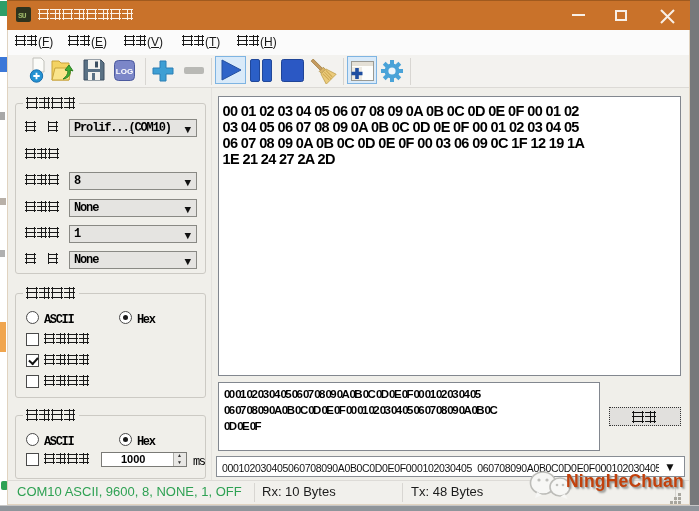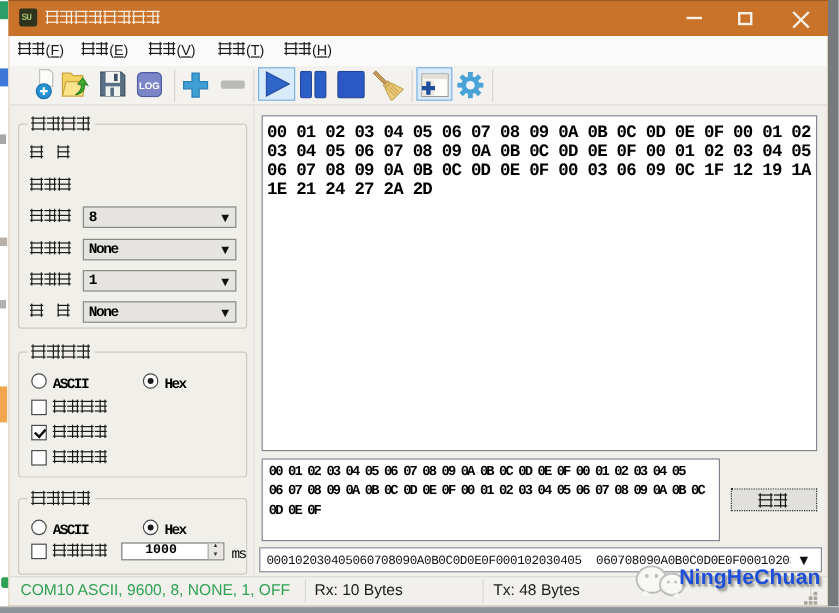--- a/index.html
+++ b/index.html
@@ -7,21 +7,21 @@
 #page *{box-sizing:border-box}
 .abs{position:absolute}
 
 .cjk{display:inline-flex}
 .cjk i,i.k{display:inline-block;width:.88em;height:.9em;margin:0 .06em 0 .02em;
  background-image:linear-gradient(currentColor,currentColor),linear-gradient(currentColor,currentColor),linear-gradient(currentColor,currentColor),linear-gradient(currentColor,currentColor),linear-gradient(currentColor,currentColor);
  background-repeat:no-repeat;
  background-size:100% 1px,100% 1px,100% 1px,1px 100%,1px 100%;
  background-position:0 5%,0 48%,0 94%,8% 0,90% 0}
 .cjk i:nth-child(even){background-position:0 5%,0 48%,0 94%,48% 0,90% 0}
-.mono{font-family:Liberation Mono, monospace}
+.mono{font-family:Liberation Sans, sans-serif}
 
 #win{left:7px;top:0;width:683px;height:505px;background:#F0EFEA;border:1px solid #E0D3C0;border-top:none}
 #title{left:7px;top:0;width:683px;height:30px;background:#C9722A;border-top:1px solid #A05A1E}
 #menu{left:8px;top:30px;width:681px;height:25px;background:#FBFBFB}
 #tool{left:8px;top:55px;width:681px;height:33px;background:#F3F2EF;border-bottom:1px solid #DCDAD6}
 #status{left:8px;top:480px;width:681px;height:24px;background:#F1F0EC;border-top:1px solid #DDDBD7}
 .vsep{position:absolute;width:1px;background:#D8D6D2}
 
 .dd{position:absolute;left:69px;width:128px;height:18px;background:#E5E4E1;border:1px solid #898984;color:#000;
  font-family:"Liberation Mono",monospace;font-size:12px;font-weight:700;letter-spacing:-1.15px;line-height:16px;padding-left:4px}
@@ -188,20 +188,21 @@
       <i></i>
       <i></i>
       <i></i>
       <i></i>
     </span>
  <div class="glab" style="top:121px"><span class="cjk">
         <i></i>
       </span><span class="cjk" style="margin-left:11px">
         <i></i>
       </span></div>
+ <div class="dd" style="top:119px">Prolif...(COM10)</div>
  <div class="glab" style="top:148px"><span class="cjk">
         <i></i>
         <i></i>
         <i></i>
       </span></div>
  <div class="glab" style="top:174px"><span class="cjk">
         <i></i>
         <i></i>
         <i></i>
       </span></div>
@@ -333,14 +334,14 @@
      <ellipse cx="31" cy="17" rx="10" ry="9"></ellipse>
      <path d="M36 24 l2.5 5 l-7 -2.5 z" stroke="none"></path>
    </g>
    <g fill="#C0C0BC">
         <circle cx="10" cy="10" r="1.6"></circle>
         <circle cx="18" cy="10" r="1.6"></circle>
         <circle cx="28" cy="15" r="1.3"></circle>
         <circle cx="34" cy="15" r="1.3"></circle>
       </g>
  </svg>
- <div class="abs" style="left:566px;top:471px;font-size:17.5px;font-weight:700;color:#1d4ed8;text-shadow:2px 2px 2px #9A9A96, 1px 1px 0 #B8B8B4;letter-spacing:0.2px">NingHeChuan</div>
+ <div class="abs" style="left:566px;top:471px;font-size:17.5px;font-weight:700;color:#c2410c;text-shadow:2px 2px 2px #9A9A96, 1px 1px 0 #B8B8B4;letter-spacing:0.2px">NingHeChuan</div>
 </div>
 
 </body></html>

